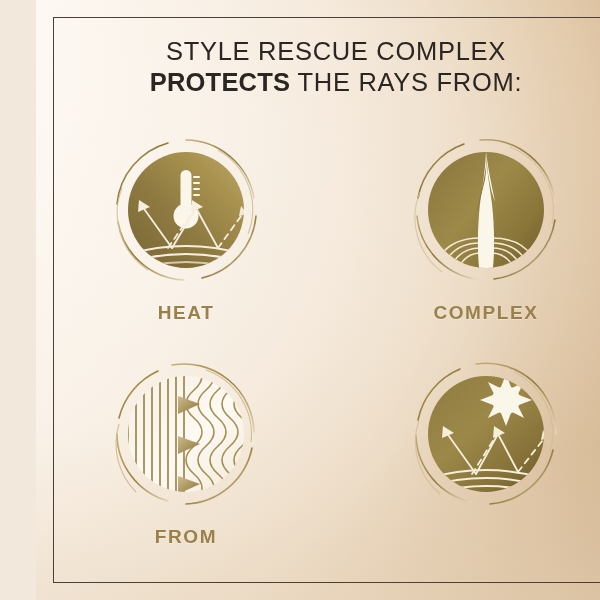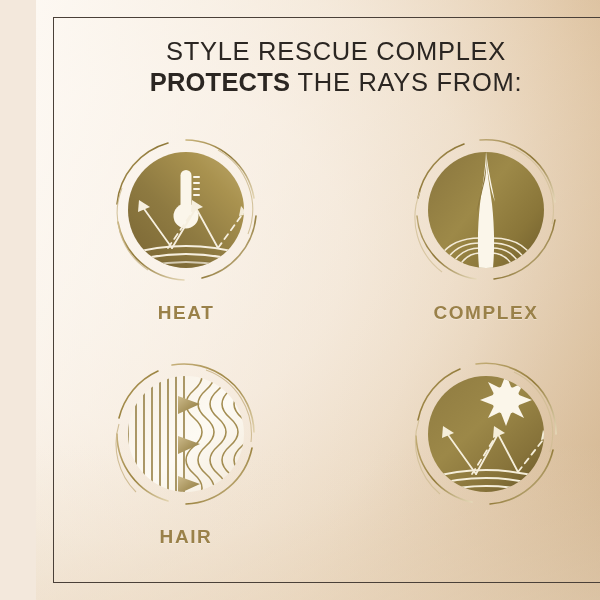--- a/index.html
+++ b/index.html
@@ -264,21 +264,21 @@
               </g>
 
               <g fill="url(#gTri3)">
                 <path d="M72 42 L94 50 L72 60 Z"></path>
                 <path d="M72 82 L94 90 L72 100 Z"></path>
                 <path d="M72 122 L94 130 L72 140 Z"></path>
               </g>
             </g>
           </svg>
         </div>
-        <div class="caption">HAIR</div>
+        <div class="caption">FROM</div>
       </div>
 
       <div class="cell">
         <div class="badge">
           <svg viewBox="0 0 160 160" aria-hidden="true">
             <defs>
               <linearGradient id="gGold4" x1="0" y1="0" x2="0.9" y2="1">
                 <stop offset="0%" stop-color="#8f7b41"></stop>
                 <stop offset="45%" stop-color="#9c8848"></stop>
                 <stop offset="78%" stop-color="#87733a"></stop>

